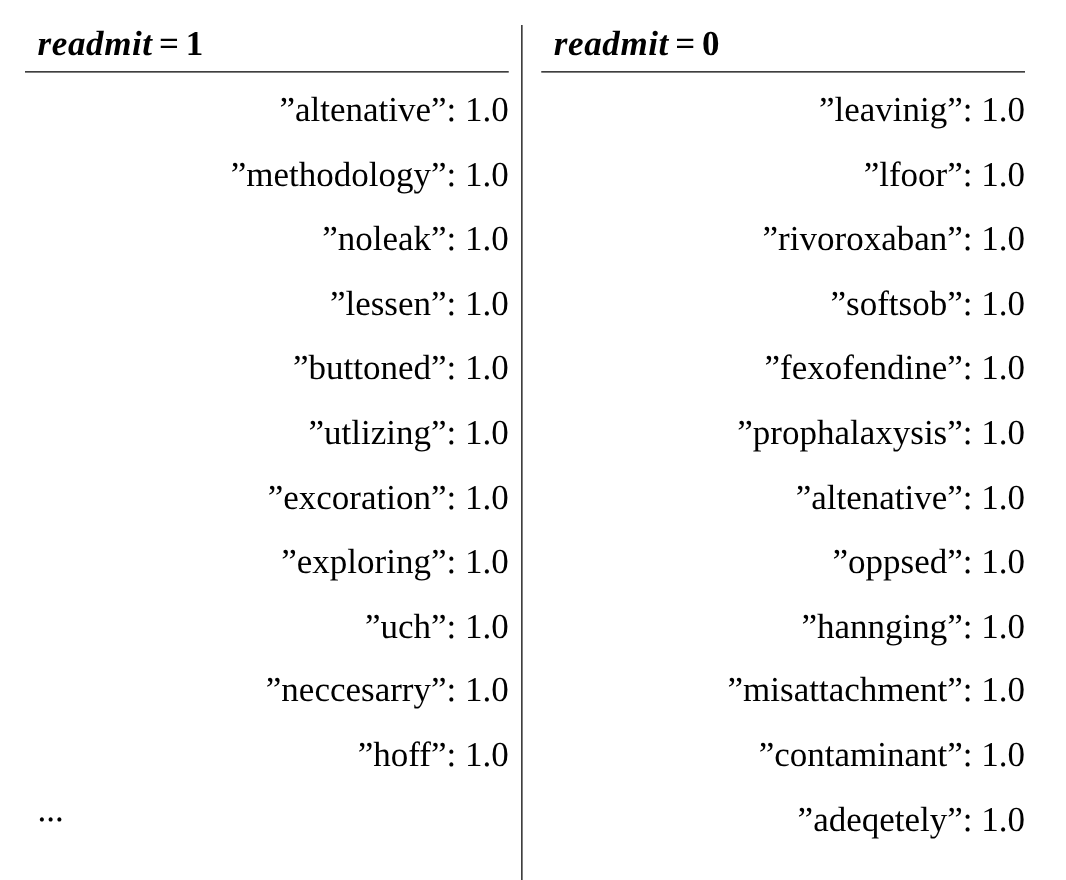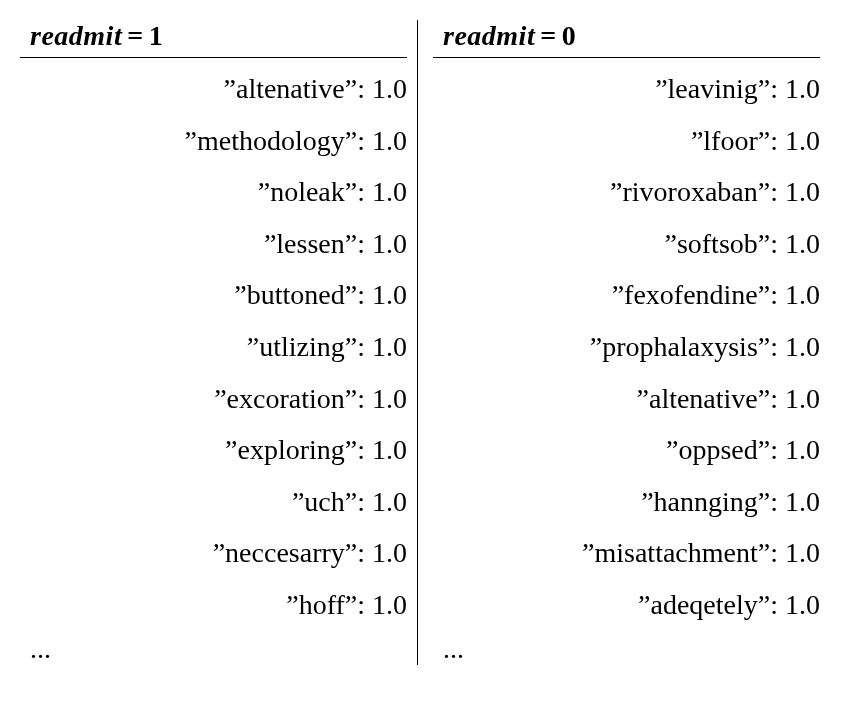--- a/index.html
+++ b/index.html
@@ -77,16 +77,17 @@
     <div class="row">”<span>leavinig</span>”: <span>1.0</span></div>
     <div class="row">”<span>lfoor</span>”: <span>1.0</span></div>
     <div class="row">”<span>rivoroxaban</span>”: <span>1.0</span></div>
     <div class="row">”<span>softsob</span>”: <span>1.0</span></div>
     <div class="row">”<span>fexofendine</span>”: <span>1.0</span></div>
     <div class="row">”<span>prophalaxysis</span>”: <span>1.0</span></div>
     <div class="row">”<span>altenative</span>”: <span>1.0</span></div>
     <div class="row">”<span>oppsed</span>”: <span>1.0</span></div>
     <div class="row">”<span>hannging</span>”: <span>1.0</span></div>
     <div class="row">”<span>misattachment</span>”: <span>1.0</span></div>
+    <div class="row">”<span>contaminant</span>”: <span>1.0</span></div>
     <div class="row">”<span>adeqetely</span>”: <span>1.0</span></div>
     <div class="ellipsis">...</div>
   </div>
 </div>
 
 </body></html>

